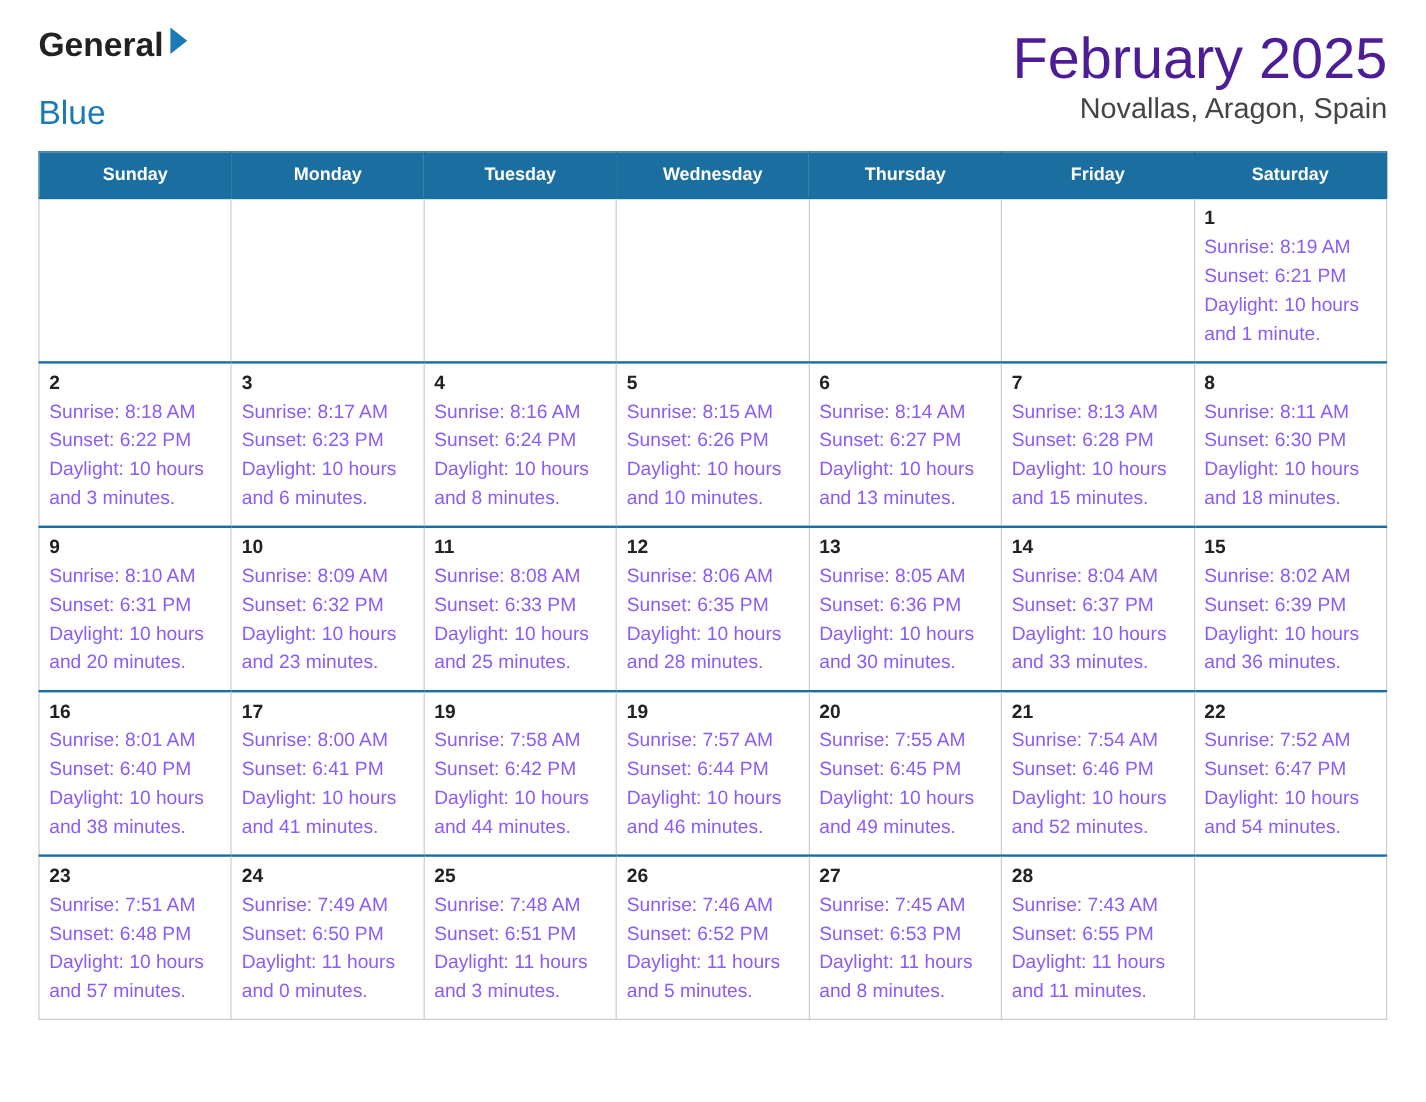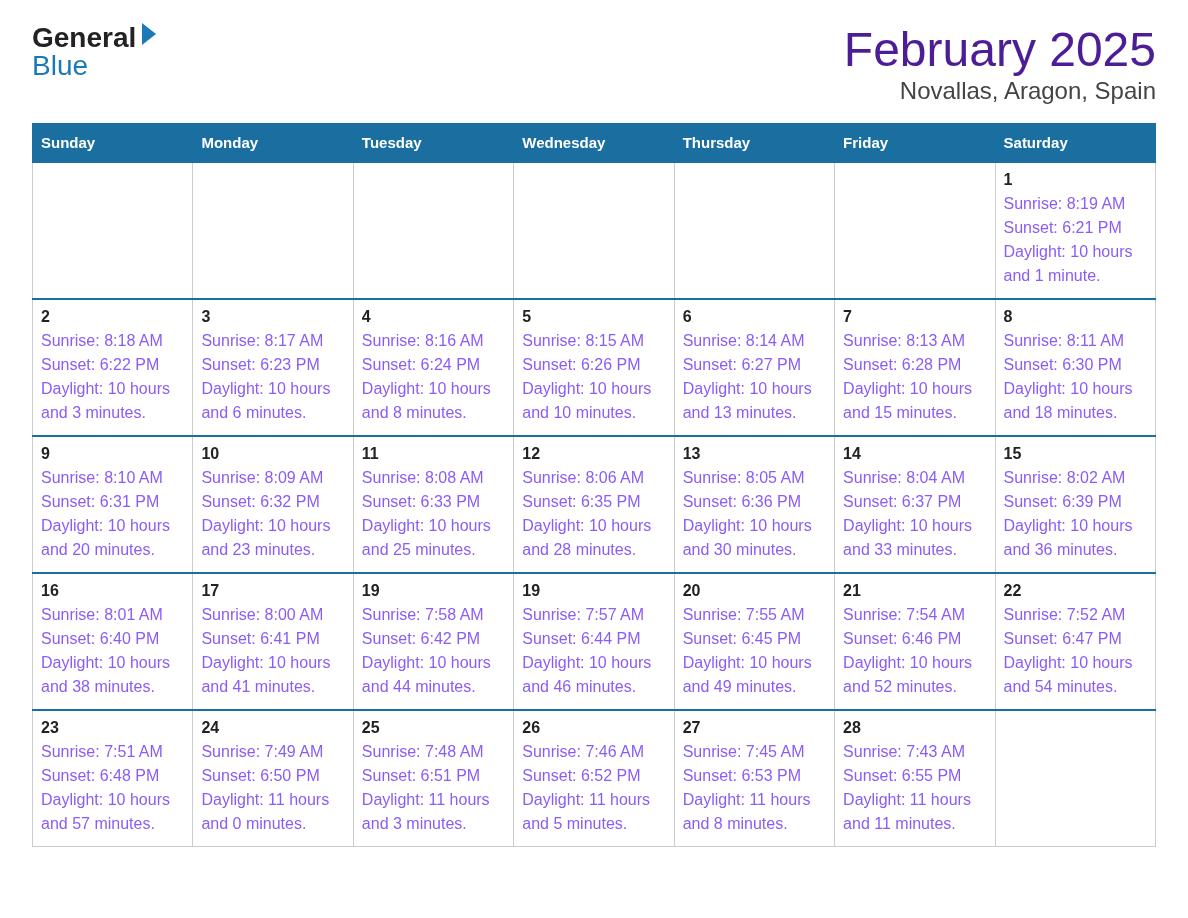--- a/index.html
+++ b/index.html
@@ -12,20 +12,21 @@
     .header {
       display: flex;
       justify-content: space-between;
       align-items: flex-start;
       margin-bottom: 18px;
     }
     .logo {
       display: flex;
       flex-direction: column;
       align-items: flex-start;
+      gap: 28px;
     }
     .logo-text-general {
       font-size: 28px;
       font-weight: bold;
       color: #222;
       line-height: 1;
     }
     .logo-text-blue {
       font-size: 28px;
       font-weight: normal;
@@ -66,21 +67,21 @@
       width: 100%;
       border-collapse: collapse;
       table-layout: fixed;
     }
     thead tr th {
       background-color: #1a6fa0;
       color: #fff;
       font-size: 15px;
       font-weight: bold;
       padding: 10px 8px;
-      text-align: left;
+      text-align: center;
       border: 1px solid #1a6fa0;
     }
     tbody tr td {
       vertical-align: top;
       padding: 8px 8px 10px 8px;
       border: 1px solid #ccc;
       border-top: 2px solid #1a6fa0;
       font-size: 12.5px;
       color: #222;
       min-height: 100px;

